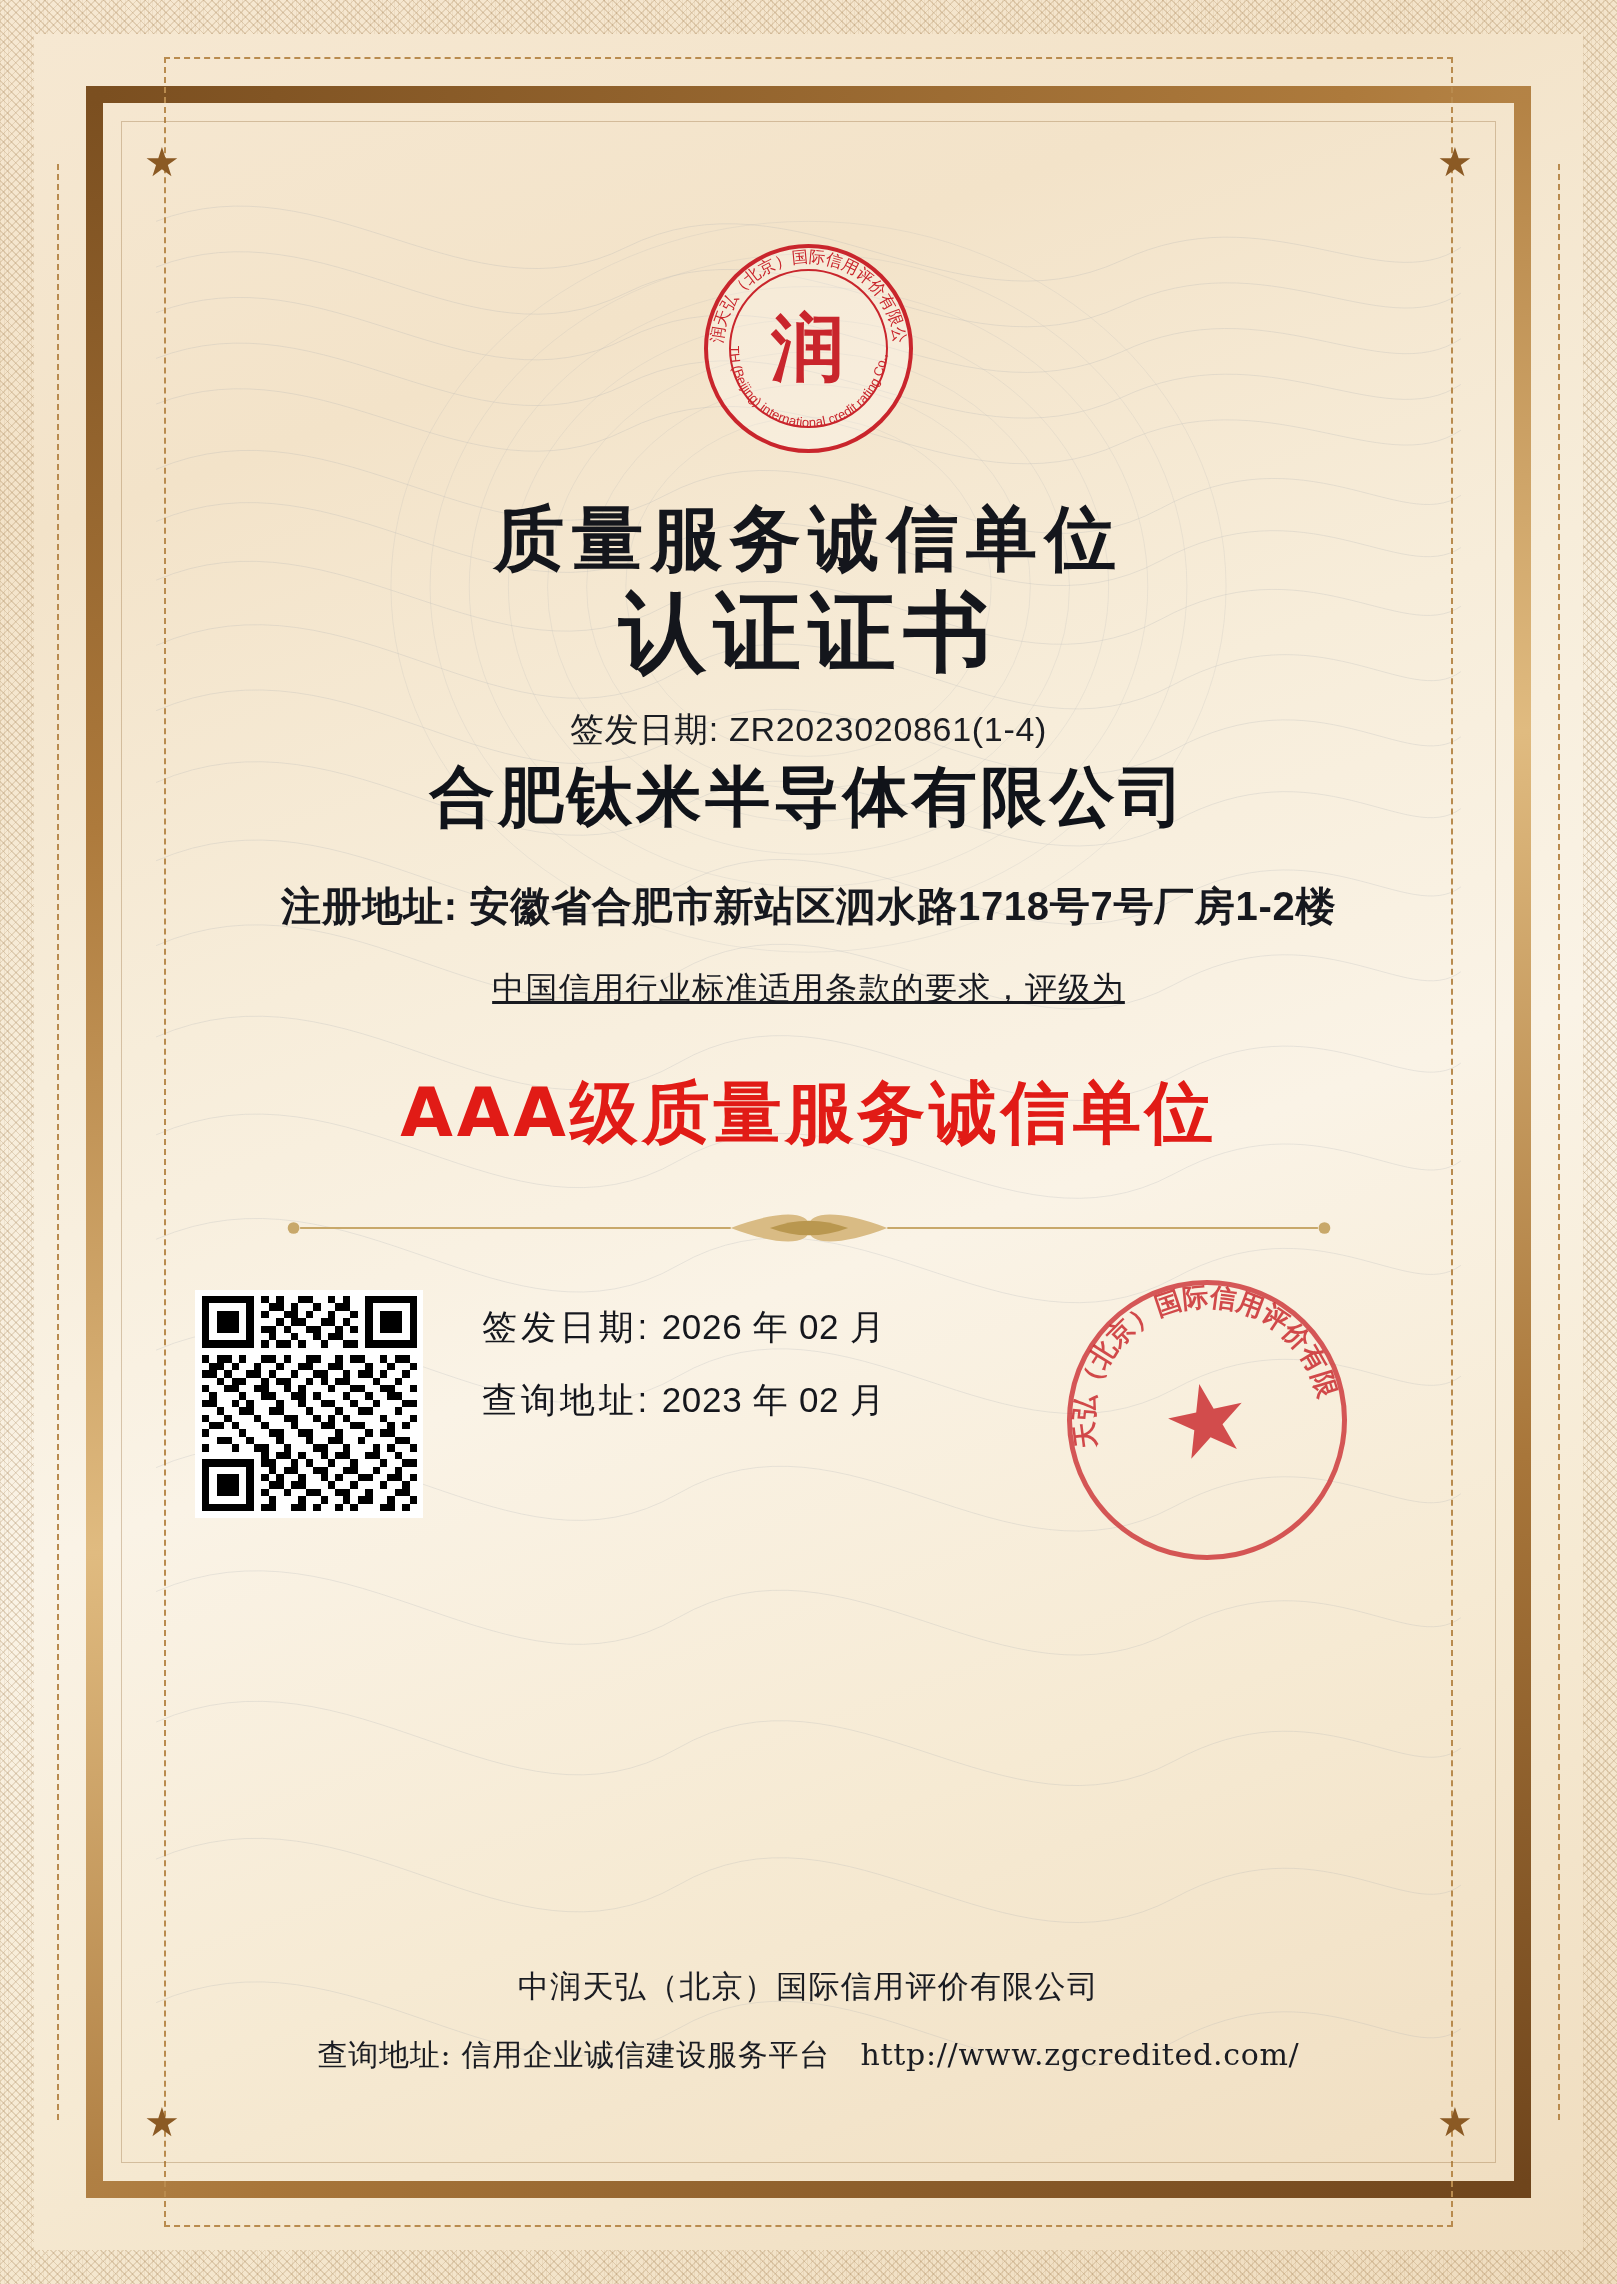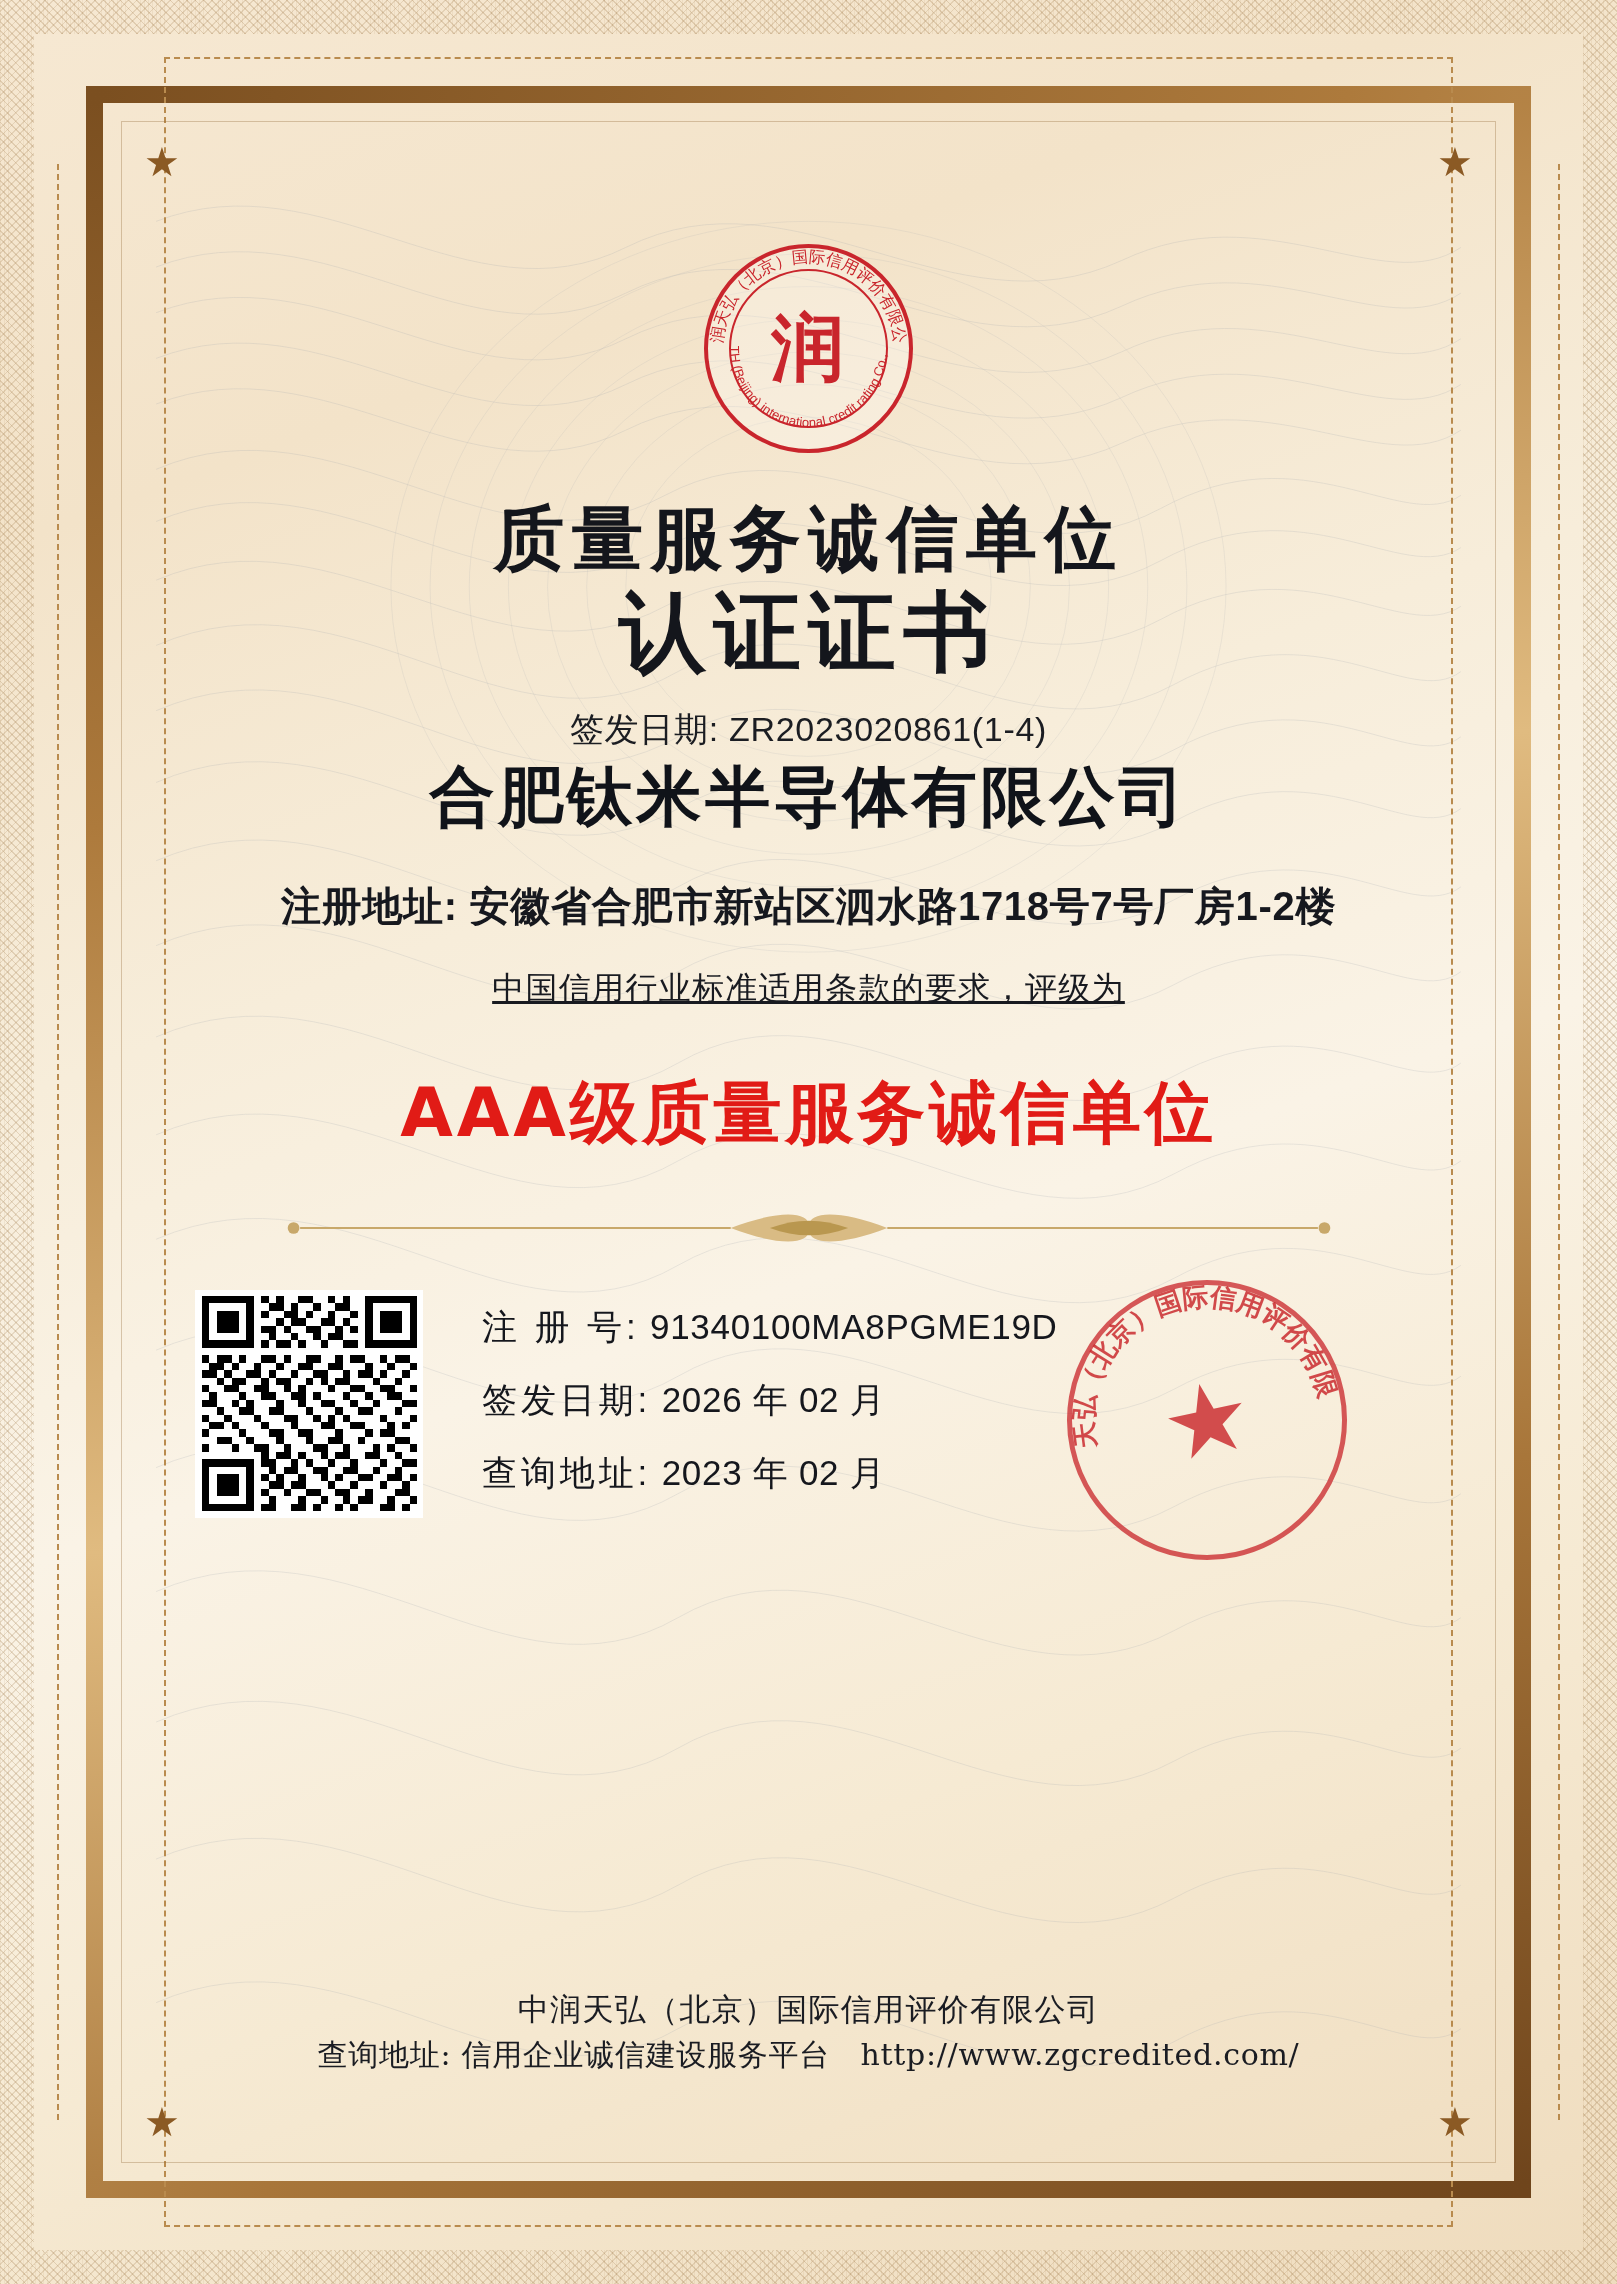--- a/index.html
+++ b/index.html
@@ -269,21 +269,21 @@
     bottom: 78px;
     text-align: center;
   }
   .footer-org {
     font-family: "DejaVu Serif", serif;
     font-size: 31px;
     color: #1a1c22;
     letter-spacing: 1.3px;
   }
   .footer-url {
-    margin-top: 4px;
+    margin-top: 27px;
     font-family: "DejaVu Serif", serif;
     font-size: 30px;
     color: #1a1c22;
     letter-spacing: 0.7px;
   }
 </style>
 </head>
 <body>
 
 <div id="certificate">
@@ -603,24 +603,20 @@
               <rect x="18" y="28" width="1" height="1"></rect>
               <rect x="20" y="28" width="1" height="1"></rect>
               <rect x="24" y="28" width="2" height="1"></rect>
               <rect x="27" y="28" width="1" height="1"></rect>
           </g>
         </svg>
       </div>
 
       <div class="info-fields">
         <div class="field">
-          <span class="lbl">注 册 号:</span>
-          <span>91340100MA8PGME19D</span>
-        </div>
-        <div class="field">
           <span class="lbl">签发日期:</span>
           <span>2026 年 02 月</span>
         </div>
         <div class="field">
           <span class="lbl">查询地址:</span>
           <span>2023 年 02 月</span>
         </div>
       </div>
 
       <div class="stamp">

